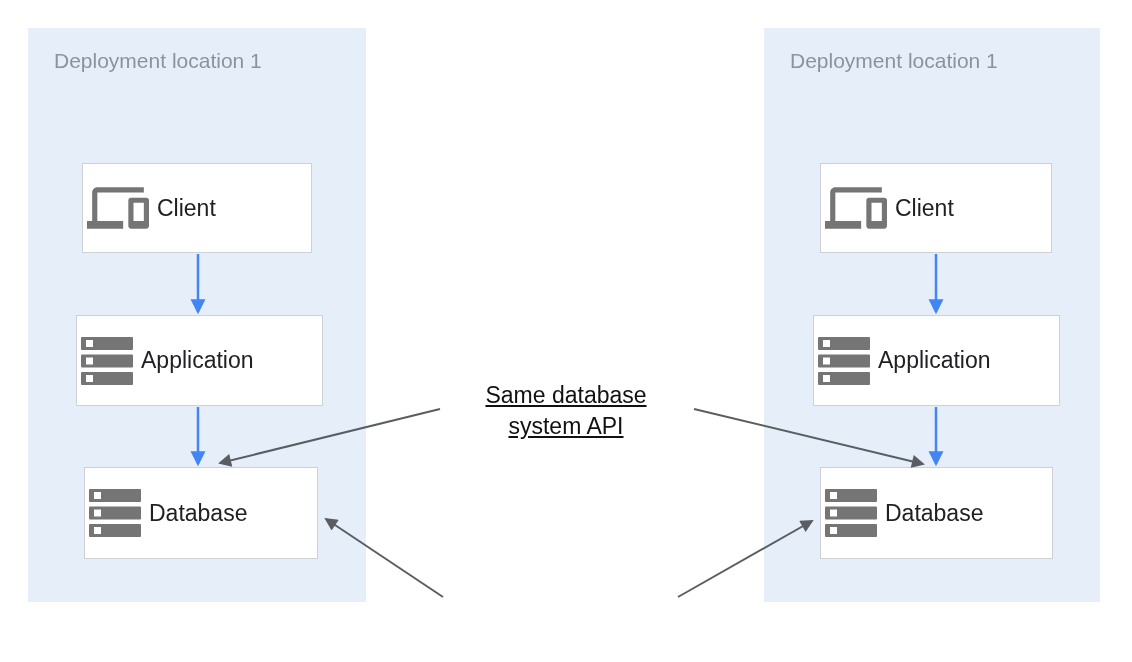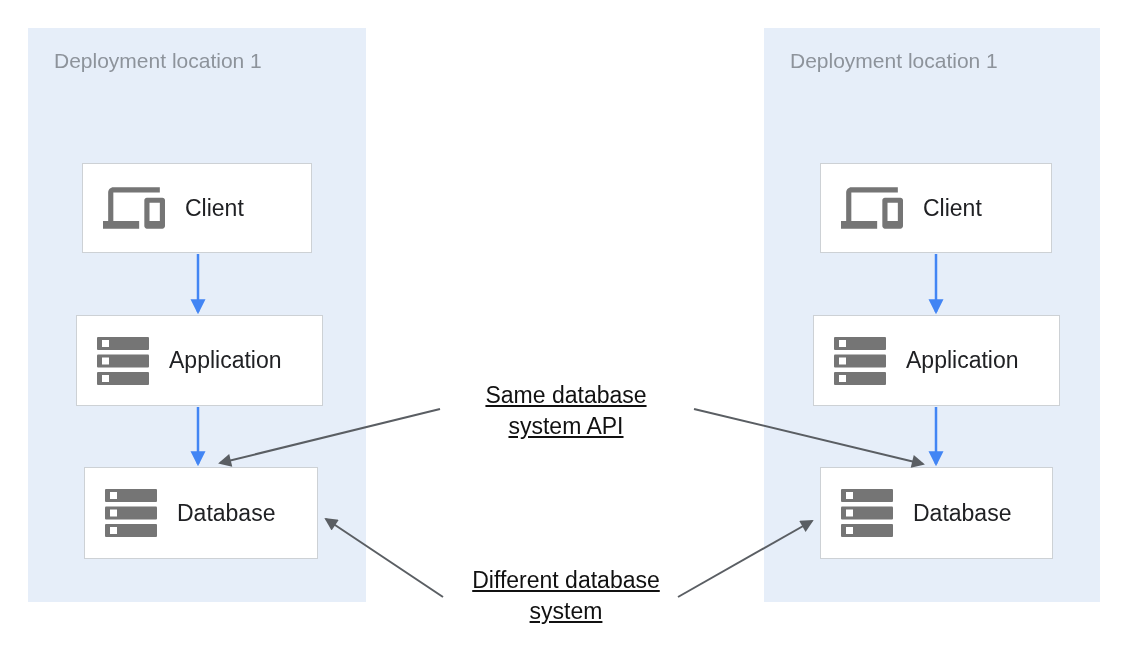--- a/index.html
+++ b/index.html
@@ -21,21 +21,21 @@
     font-size:21px;line-height:28px;
     color:var(--panel-title,#8D939B);
     white-space:nowrap;
   }
   .node{
     position:absolute;
     box-sizing:border-box;
     background:var(--box-bg,#ffffff);
     border:1px solid var(--box-border,#CDD1D5);
     display:flex;align-items:center;
-    padding-left:20px;gap:20px;
+    padding-left:4px;gap:8px;
   }
   .node-label{
     font-size:23px;
     color:var(--box-label,#202124);
     white-space:nowrap;
   }
   .icon{flex:0 0 auto;display:block;}
   .overlay{
     position:absolute;left:0;top:0;width:1132px;height:662px;
     pointer-events:none;
@@ -130,21 +130,20 @@
       <g fill="#ffffff">
         <rect x="5" y="3" width="7" height="7"></rect>
         <rect x="5" y="20.5" width="7" height="7"></rect>
         <rect x="5" y="38" width="7" height="7"></rect>
       </g>
     </svg>
     <span class="node-label">Database</span>
   </div>
 
   <div class="annotation ann-same">Same database system API</div>
-  <div class="annotation ann-diff">Different database system</div>
 
   <svg class="overlay" width="1132" height="662" viewBox="0 0 1132 662">
     <defs>
       <marker id="head-blue" viewBox="0 0 10 10" refX="8.5" refY="5" markerWidth="15" markerHeight="21" markerUnits="userSpaceOnUse" orient="auto">
         <path d="M0 0 L10 5 L0 10 Z" fill="#4285F4"></path>
       </marker>
       <marker id="head-gray" viewBox="0 0 10 10" refX="8.5" refY="5" markerWidth="17" markerHeight="13" markerUnits="userSpaceOnUse" orient="auto">
         <path d="M0 0 L10 5 L0 10 Z" fill="#5A5E63"></path>
       </marker>
     </defs>

